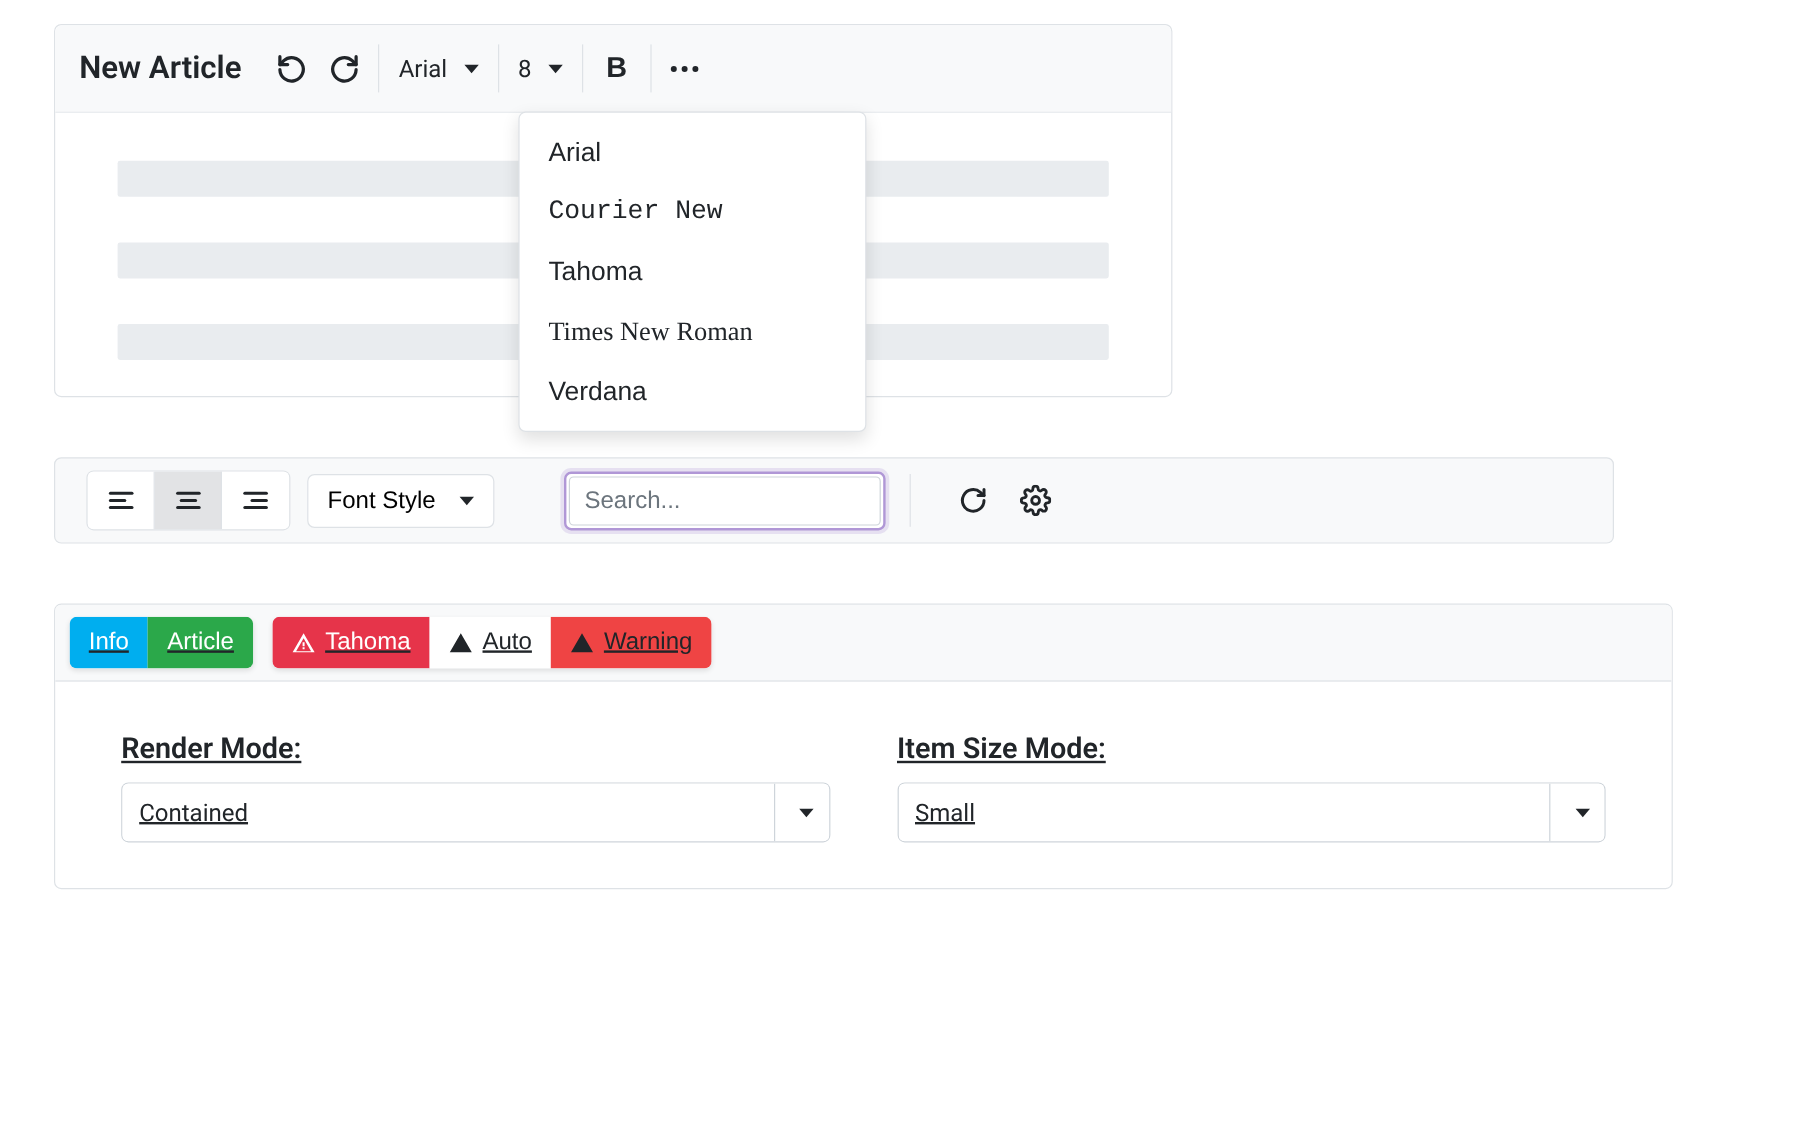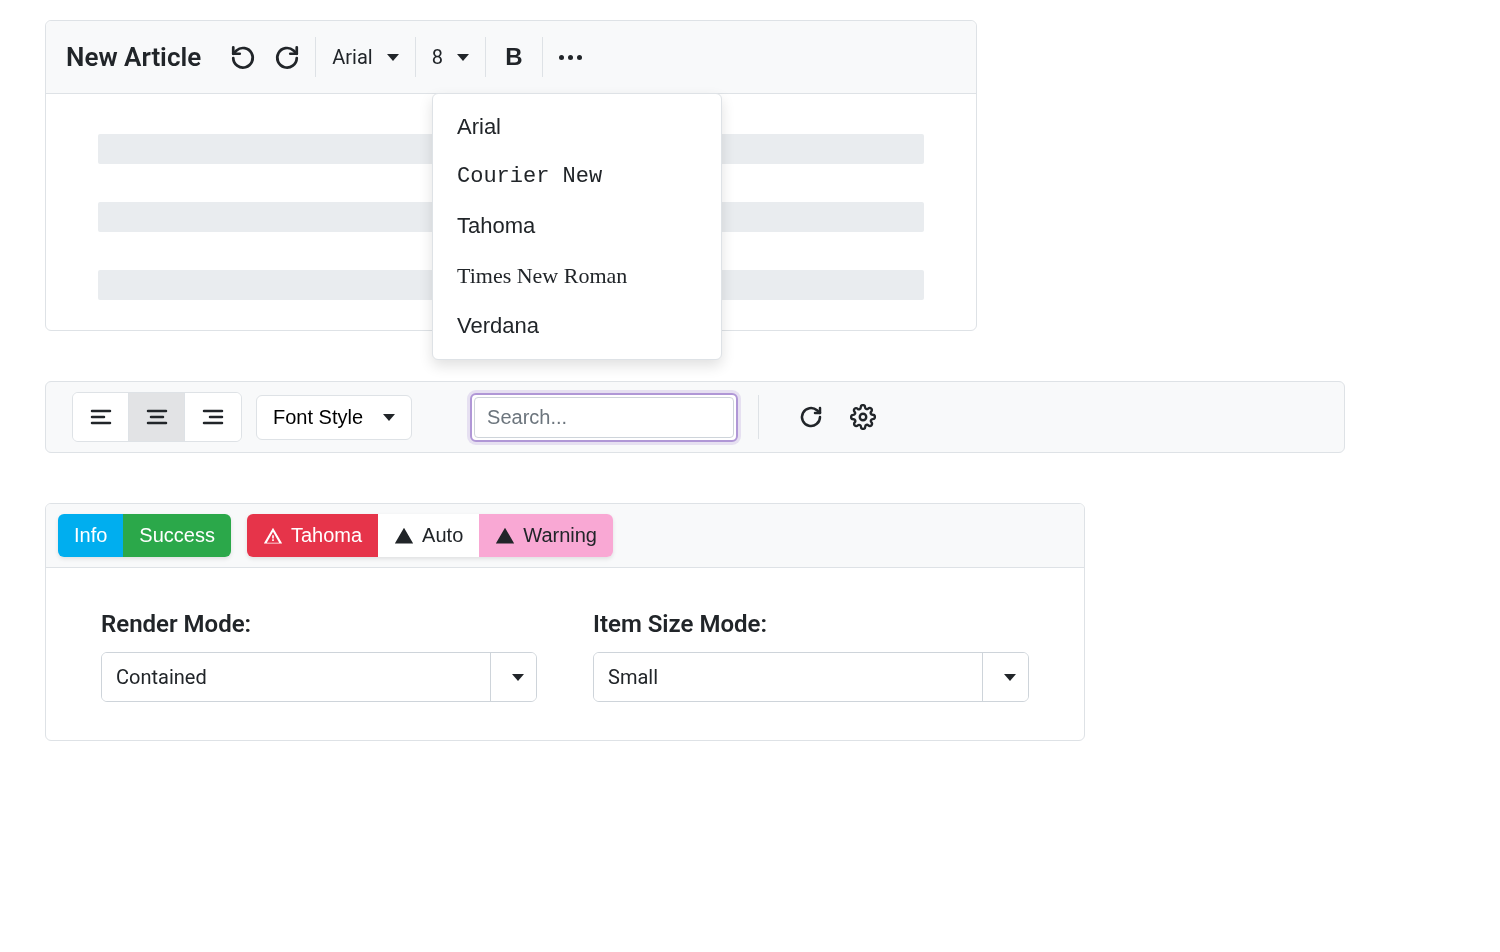--- a/index.html
+++ b/index.html
@@ -39,21 +39,21 @@
 
 
 .card3 { border: 1px solid #dee2e6; border-radius: 6px; overflow: hidden; }
 .card3-toolbar { background: #f8f9fa; border-bottom: 1px solid #dee2e6; padding: 10px 12px; display: flex; gap: 16px; }
 .clr-group { display: flex; border-radius: 6px; overflow: hidden; box-shadow: 0 2px 4px rgba(0,0,0,0.1); }
 .clr-btn { padding: 10px 16px; font-size: 20px; color: #fff; cursor: pointer; display: flex; align-items: center; gap: 8px; border: none; }
 .btn-info { background: #00AEEF; }
 .btn-success { background: #2BA84A; }
 .btn-danger { background: #E6344A; }
 .btn-light { background: #fff; color: #212529; }
-.btn-warning { background: #f9a8d4; color: #212529; }
+.btn-warning { background: #ef4444; color: #212529; }
 .card3-body { padding: 42px 55px 38px; display: flex; gap: 56px; }
 .form-col { flex: 1; }
 .form-label { font-size: 24px; font-weight: 600; margin-bottom: 14px; display: block; }
 .select-wrap { display: flex; border: 1px solid #ced4da; border-radius: 6px; overflow: hidden; height: 50px; }
 .select-wrap .sel-text { flex: 1; padding: 12px 14px; font-size: 20px; background: #fff; }
 .select-wrap .sel-caret { width: 46px; display: flex; align-items: center; justify-content: center; border-left: 1px solid #ced4da; background: #fff; cursor: pointer; }
 
 .bold-glyph { font-weight: 900; font-size: 24px; font-family: Arial, sans-serif; }
 
 svg { display: block; }
@@ -178,28 +178,28 @@
     </button>
     <button class="icon-btn">
       <svg width="26" height="26" viewBox="0 0 24 24" fill="none" stroke="#212529" stroke-width="2.2" stroke-linecap="round" stroke-linejoin="round">
           <circle cx="12" cy="12" r="3"></circle>
           <path d="M19.4 15a1.65 1.65 0 0 0 .33 1.82l.06.06a2 2 0 1 1-2.83 2.83l-.06-.06a1.65 1.65 0 0 0-1.82-.33 1.65 1.65 0 0 0-1 1.51V21a2 2 0 1 1-4 0v-.09a1.65 1.65 0 0 0-1-1.51 1.65 1.65 0 0 0-1.82.33l-.06.06a2 2 0 1 1-2.83-2.83l.06-.06a1.65 1.65 0 0 0 .33-1.82 1.65 1.65 0 0 0-1.51-1H3a2 2 0 1 1 0-4h.09a1.65 1.65 0 0 0 1.51-1 1.65 1.65 0 0 0-.33-1.82l-.06-.06a2 2 0 1 1 2.83-2.83l.06.06a1.65 1.65 0 0 0 1.82.33h0a1.65 1.65 0 0 0 1-1.51V3a2 2 0 1 1 4 0v.09a1.65 1.65 0 0 0 1 1.51h0a1.65 1.65 0 0 0 1.82-.33l.06-.06a2 2 0 1 1 2.83 2.83l-.06.06a1.65 1.65 0 0 0-.33 1.82v0a1.65 1.65 0 0 0 1.51 1H21a2 2 0 1 1 0 4h-.09a1.65 1.65 0 0 0-1.51 1z"></path>
         </svg>
     </button>
   </div>
 </div>
 
-<div class="card3" style="width:1040px;">
+<div class="card3" style="width:1349px;text-decoration:underline;">
   <div class="card3-toolbar">
     <div class="clr-group">
       <button class="clr-btn btn-info">
           <span>Info</span>
         </button>
       <button class="clr-btn btn-success">
-          <span>Success</span>
+          <span>Article</span>
         </button>
     </div>
     <div class="clr-group">
       <button class="clr-btn btn-danger">
         <svg width="20" height="20" viewBox="0 0 24 24" fill="#fff">
             <path d="M12 2L1 21h22L12 2zm0 5l7.5 13h-15L12 7zm-1 4v4h2v-4h-2zm0 5v2h2v-2h-2z"></path>
           </svg>
         <span>Tahoma</span>
       </button>
       <button class="clr-btn btn-light">

